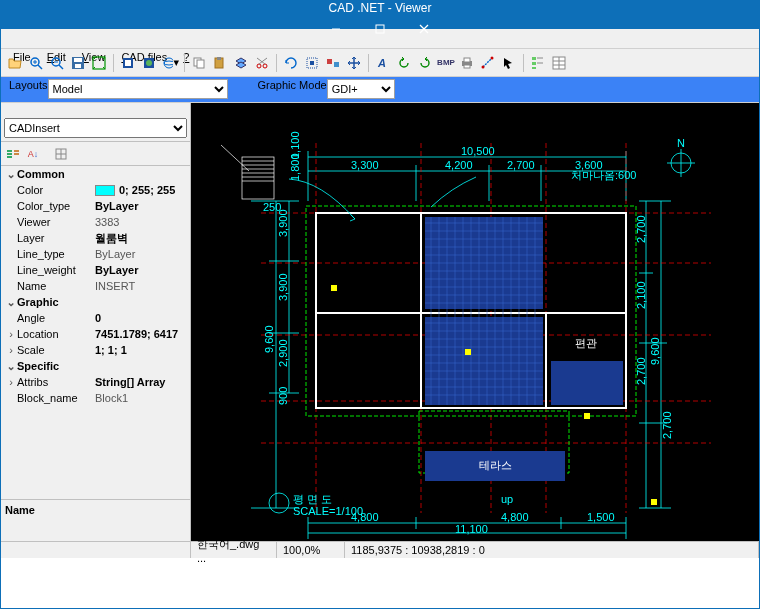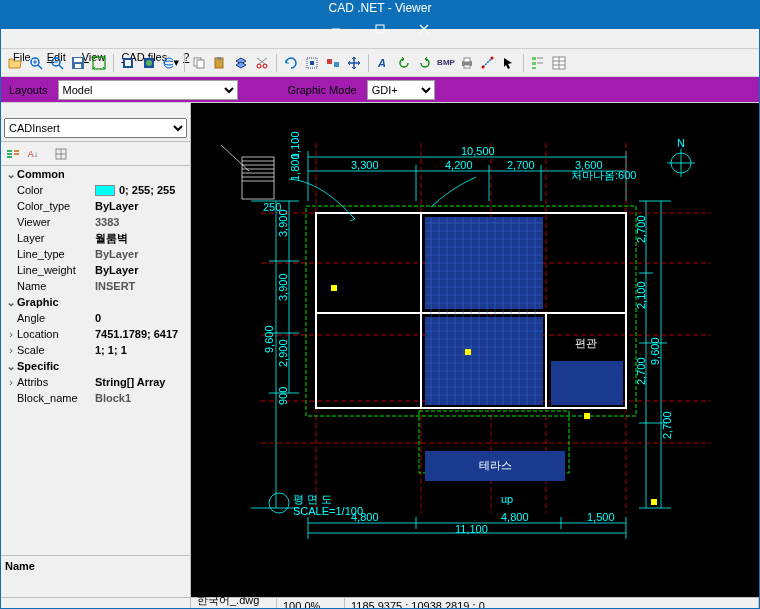--- a/index.html
+++ b/index.html
@@ -8,36 +8,36 @@
 .titlebar .icon-app { width: 16px; height: 16px; margin-right: 6px; }
 .titlebar .title { flex: 1; font-size: 12px; }
 .win-btns { display: flex; }
 .win-btn { width: 44px; height: 28px; display: flex; align-items: center; justify-content: center; color: #fff; }
 .menubar { background: #f0f0f0; height: 20px; display: flex; align-items: center; padding: 0 4px; border-bottom: 1px solid #d0d0d0; }
 .menubar .mi { padding: 2px 8px; cursor: default; margin-top: 37px; }
 .menubar .mi u { text-decoration: underline; }
 .toolbar { background: #f0f0f0; height: 28px; display: flex; align-items: center; padding: 2px 4px; border-bottom: 1px solid #d0d0d0; gap: 1px; }
 .tbtn { width: 20px; height: 20px; display: flex; align-items: center; justify-content: center; border: 1px solid transparent; border-radius: 2px; }
 .tsep { width: 1px; height: 18px; background: #c0c0c0; margin: 0 3px; }
-.layoutbar { background: #a21caf; height: 26px; display: flex; align-items: center; padding: 2px 8px; border-bottom: 1px solid #d0d0d0; gap: 10px; }
+.layoutbar { background: #3b82f6; height: 26px; display: flex; align-items: flex-start; padding: 2px 8px; border-bottom: 1px solid #d0d0d0; }
 .layoutbar label { font-size: 11px; }
 .layoutbar select { height: 20px; font-size: 11px; background: #fff; border: 1px solid #a0a0a0; }
-.main { display: flex; height: 494px; }
+.main { display: flex; height: 438px; }
 .sidebar { width: 190px; background: #f0f0f0; border-right: 1px solid #c0c0c0; display: flex; flex-direction: column; }
 .sidebar-top { padding: 3px; border-bottom: 1px solid #c0c0c0; margin-top: 12px; }
 .sidebar-top select { width: 100%; height: 20px; font-size: 11px; }
 .sidebar-tbar { height: 24px; padding: 3px; display: flex; gap: 2px; border-bottom: 1px solid #c0c0c0; }
 .sbtn { width: 18px; height: 18px; border: 1px solid transparent; display: flex; align-items: center; justify-content: center; font-size: 10px; }
 .props { flex: 1; overflow: auto; font-size: 11px; }
 .prow { display: flex; height: 16px; align-items: center; padding-left: 4px; white-space: nowrap; }
 .prow.cat { font-weight: bold; background: #f0f0f0; }
 .prow .expand { width: 12px; text-align: center; color: #555; }
 .prow .pname { width: 78px; }
 .prow .pval { flex: 1; font-weight: bold; overflow: hidden; text-overflow: ellipsis; }
-.prow .pval.gray { font-weight: bold; color: #555; }
+.prow .pval.gray { font-weight: normal; color: #555; }
 .color-swatch { display: inline-block; width: 20px; height: 11px; background: #00ffff; vertical-align: middle; margin-right: 4px; border: 1px solid #888; }
 .desc { border-top: 1px solid #c0c0c0; padding: 4px; height: 42px; }
 .desc .dn { font-weight: bold; }
 .canvas { flex: 1; background: #000; position: relative; overflow: hidden; }
 .statusbar { height: 17px; background: #f0f0f0; border-top: 1px solid #c0c0c0; display: flex; align-items: center; font-size: 11px; }
 .statusbar .cell { border-right: 1px solid #c0c0c0; padding: 0 6px; height: 100%; display: flex; align-items: center; }
 svg.drawing { position: absolute; top: 0; left: 0; }
 </style>
 </head>
 <body>

